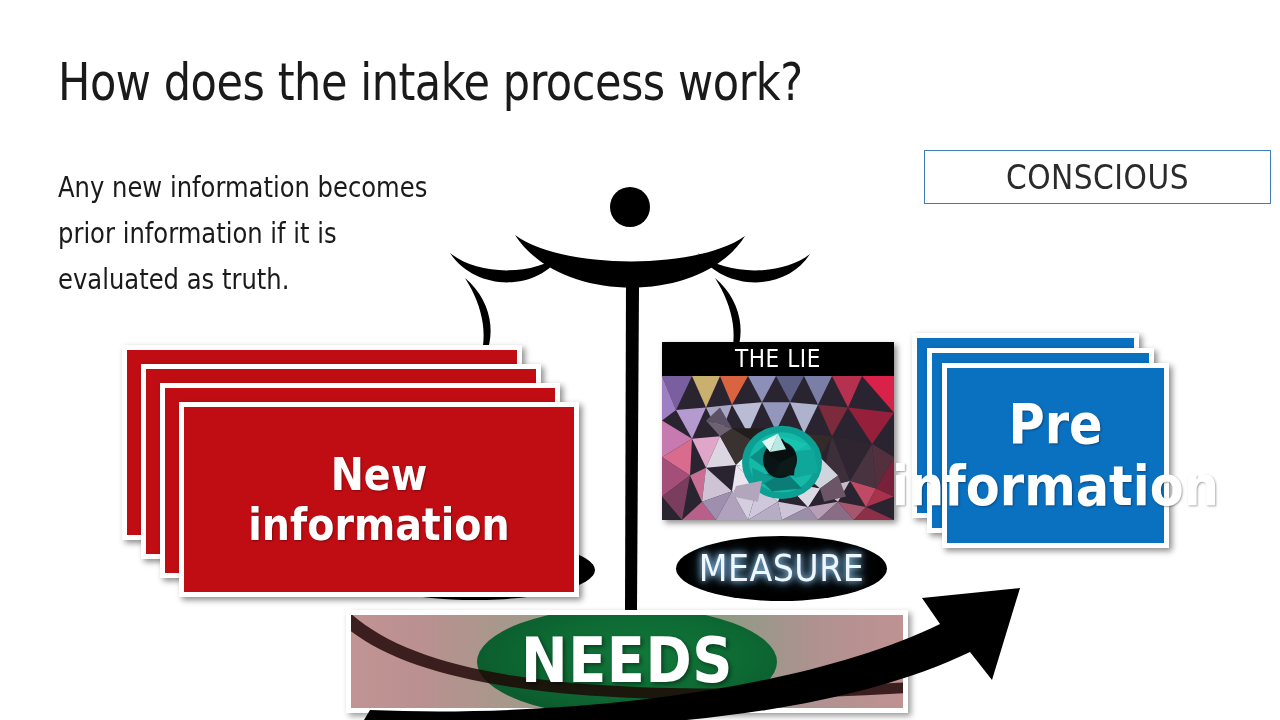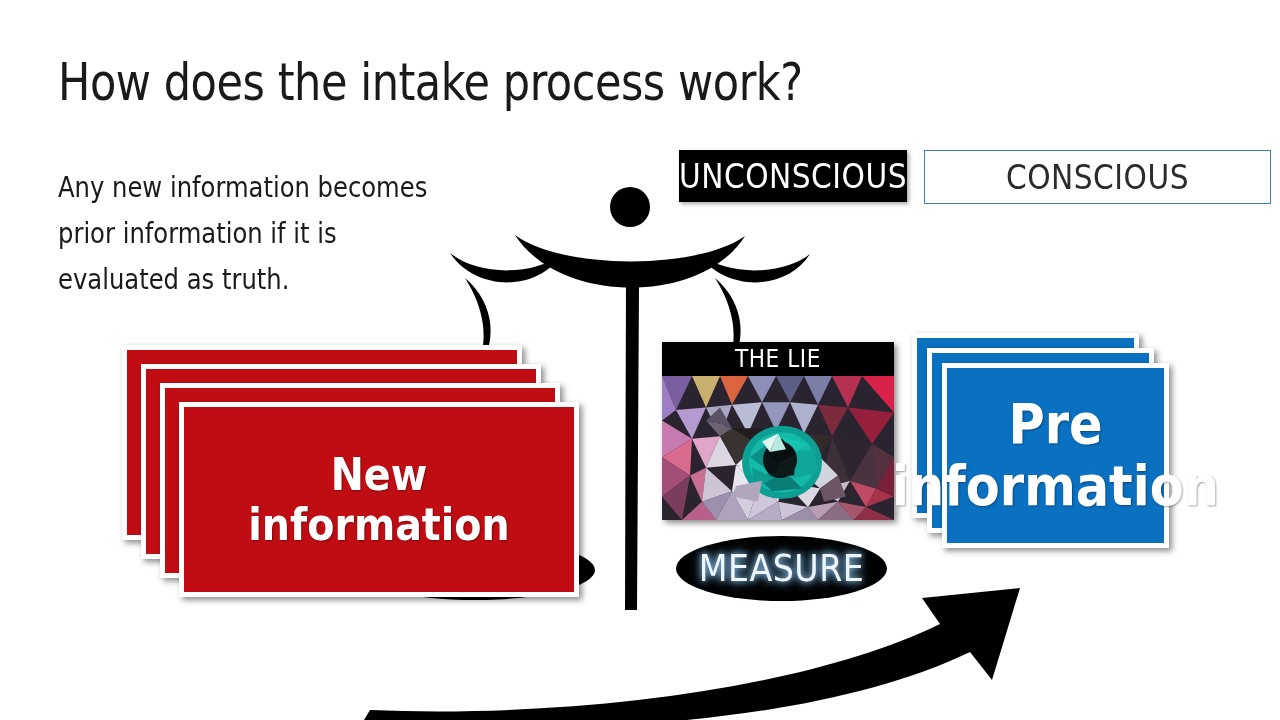--- a/index.html
+++ b/index.html
@@ -130,21 +130,20 @@
 <div id="slide">
 
   <div id="slide-title">How does the intake process work?</div>
 
   <div id="body-text">
     <div>Any new information becomes</div>
     <div>prior information if it is</div>
     <div>evaluated as truth.</div>
   </div>
 
-  <div class="chip" id="chip-unconscious">UNCONSCIOUS</div>
   <div class="chip" id="chip-conscious">CONSCIOUS</div>
 
   <svg id="scale-graphic" viewBox="0 0 380 460">
 
     <circle cx="190" cy="27" r="20" fill="#000"></circle>
 
     <path d="M75 55 C 120 125, 262 125, 305 56 C 258 90, 122 90, 75 55 Z" fill="#000"></path>
 
     <path d="M10 73 C 36 112, 98 112, 122 74 C 94 96, 38 96, 10 73 Z" fill="#000"></path>
 
@@ -273,19 +272,26 @@
 
           <polygon points="74,84 100,80 96,96 70,92" fill="#b2a6bd"></polygon>
           <polygon points="158,86 176,76 184,92 162,96" fill="#6b5566"></polygon>
         </g>
       </svg>
     </div>
   </div>
 
   <div id="measure-badge">MEASURE</div>
 
+  <div id="needs-bar">
+    <div id="needs-ellipse"></div>
+    <svg id="needs-curve" viewBox="0 0 562 103" preserveAspectRatio="none">
+      <path d="M-10 -12 C 60 70, 240 96, 572 74 L 572 86 C 236 108, 48 82, -22 -4 Z" fill="rgba(30,5,5,.82)"></path>
+    </svg>
+    <div id="needs-label">NEEDS</div>
+  </div>
 
   <svg id="feedback-arrow" viewBox="0 0 800 160">
     <path d="M40 150 C 230 158, 470 132, 610 64 L 592 38 L 690 28 L 662 120 L 640 92
              C 486 166, 226 178, 34 160 Z" fill="#000"></path>
   </svg>
 
 </div>
 
 </body></html>

